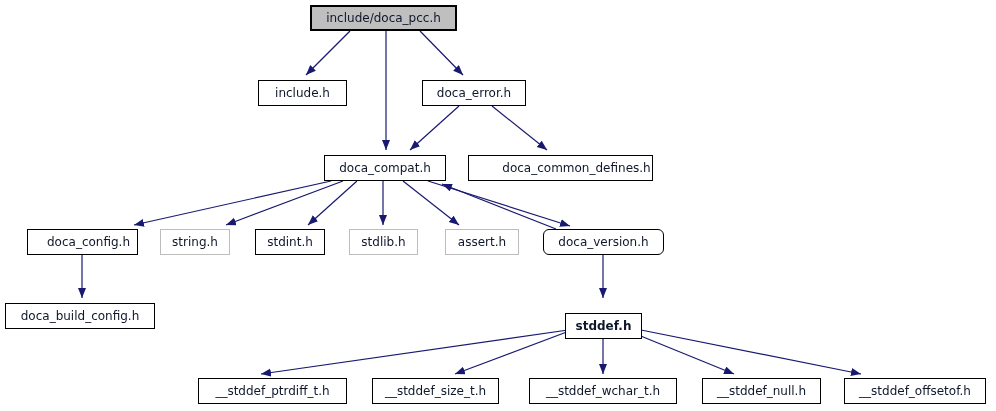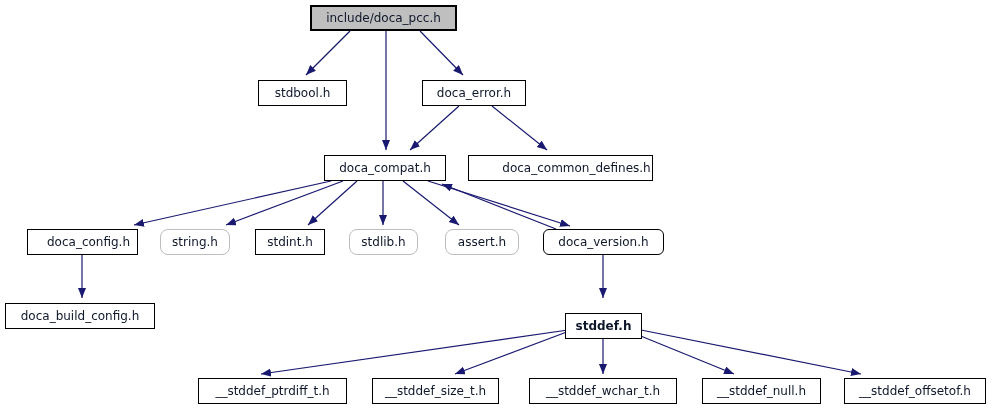--- a/index.html
+++ b/index.html
@@ -20,21 +20,21 @@
     color:#0f172a;
     font-size:12px;
     line-height:1;
     display:flex;
     align-items:center;
     justify-content:center;
     white-space:nowrap;
     text-align:center;
   }
   .node.root{background:#bfbfbf;border-width:2px;}
-  .node.gray{border-color:#bdbdbd;border-radius:8px;}
+  .node.gray{border-color:#bdbdbd;}
 </style>
 </head>
 <body>
 
 <div id="graph">
 
   <svg id="edges" width="996" height="411" viewBox="0 0 996 411">
     <defs>
       <marker id="arrow" markerUnits="userSpaceOnUse" markerWidth="11" markerHeight="9" refX="10" refY="4" orient="auto">
         <path d="M0,0 L10,4 L0,8 z" fill="#191970"></path>
@@ -55,21 +55,21 @@
     <line class="edge" x1="82" y1="255" x2="82" y2="298" marker-end="url(#arrow)"></line>
     <line class="edge" x1="603" y1="255" x2="603" y2="298" marker-end="url(#arrow)"></line>
     <line class="edge" x1="568" y1="330" x2="261" y2="374" marker-end="url(#arrow)"></line>
     <line class="edge" x1="572" y1="330" x2="455" y2="374" marker-end="url(#arrow)"></line>
     <line class="edge" x1="603" y1="330" x2="603" y2="374" marker-end="url(#arrow)"></line>
     <line class="edge" x1="626" y1="330" x2="734" y2="374" marker-end="url(#arrow)"></line>
     <line class="edge" x1="641" y1="330" x2="861" y2="374" marker-end="url(#arrow)"></line>
   </svg>
 
   <div class="node root" style="left:310px;top:5px;width:147px;height:26px;">include/doca_pcc.h</div>
-  <div class="node" style="left:258px;top:80px;width:89px;height:26px;">stdbool.h</div>
+  <div class="node" style="left:258px;top:80px;width:89px;height:26px;">include.h</div>
   <div class="node" style="left:422px;top:80px;width:104px;height:26px;">doca_error.h</div>
   <div class="node" style="left:324px;top:155px;width:122px;height:26px;">doca_compat.h</div>
   <div class="node" style="left:468px;top:155px;width:185px;height:26px;padding-left:32px;">doca_common_defines.h</div>
   <div class="node" style="left:27px;top:229px;width:111px;height:26px;padding-left:12px;">doca_config.h</div>
   <div class="node gray" style="left:160px;top:229px;width:70px;height:26px;">string.h</div>
   <div class="node gray" style="left:349px;top:229px;width:69px;height:26px;">stdlib.h</div>
   <div class="node" style="left:255px;top:229px;width:70px;height:26px;">stdint.h</div>
   <div class="node gray" style="left:445px;top:229px;width:74px;height:26px;">assert.h</div>
   <div class="node" style="left:543px;top:229px;width:121px;height:26px;border-radius:6px;">doca_version.h</div>
   <div class="node" style="left:5px;top:303px;width:150px;height:26px;">doca_build_config.h</div>

